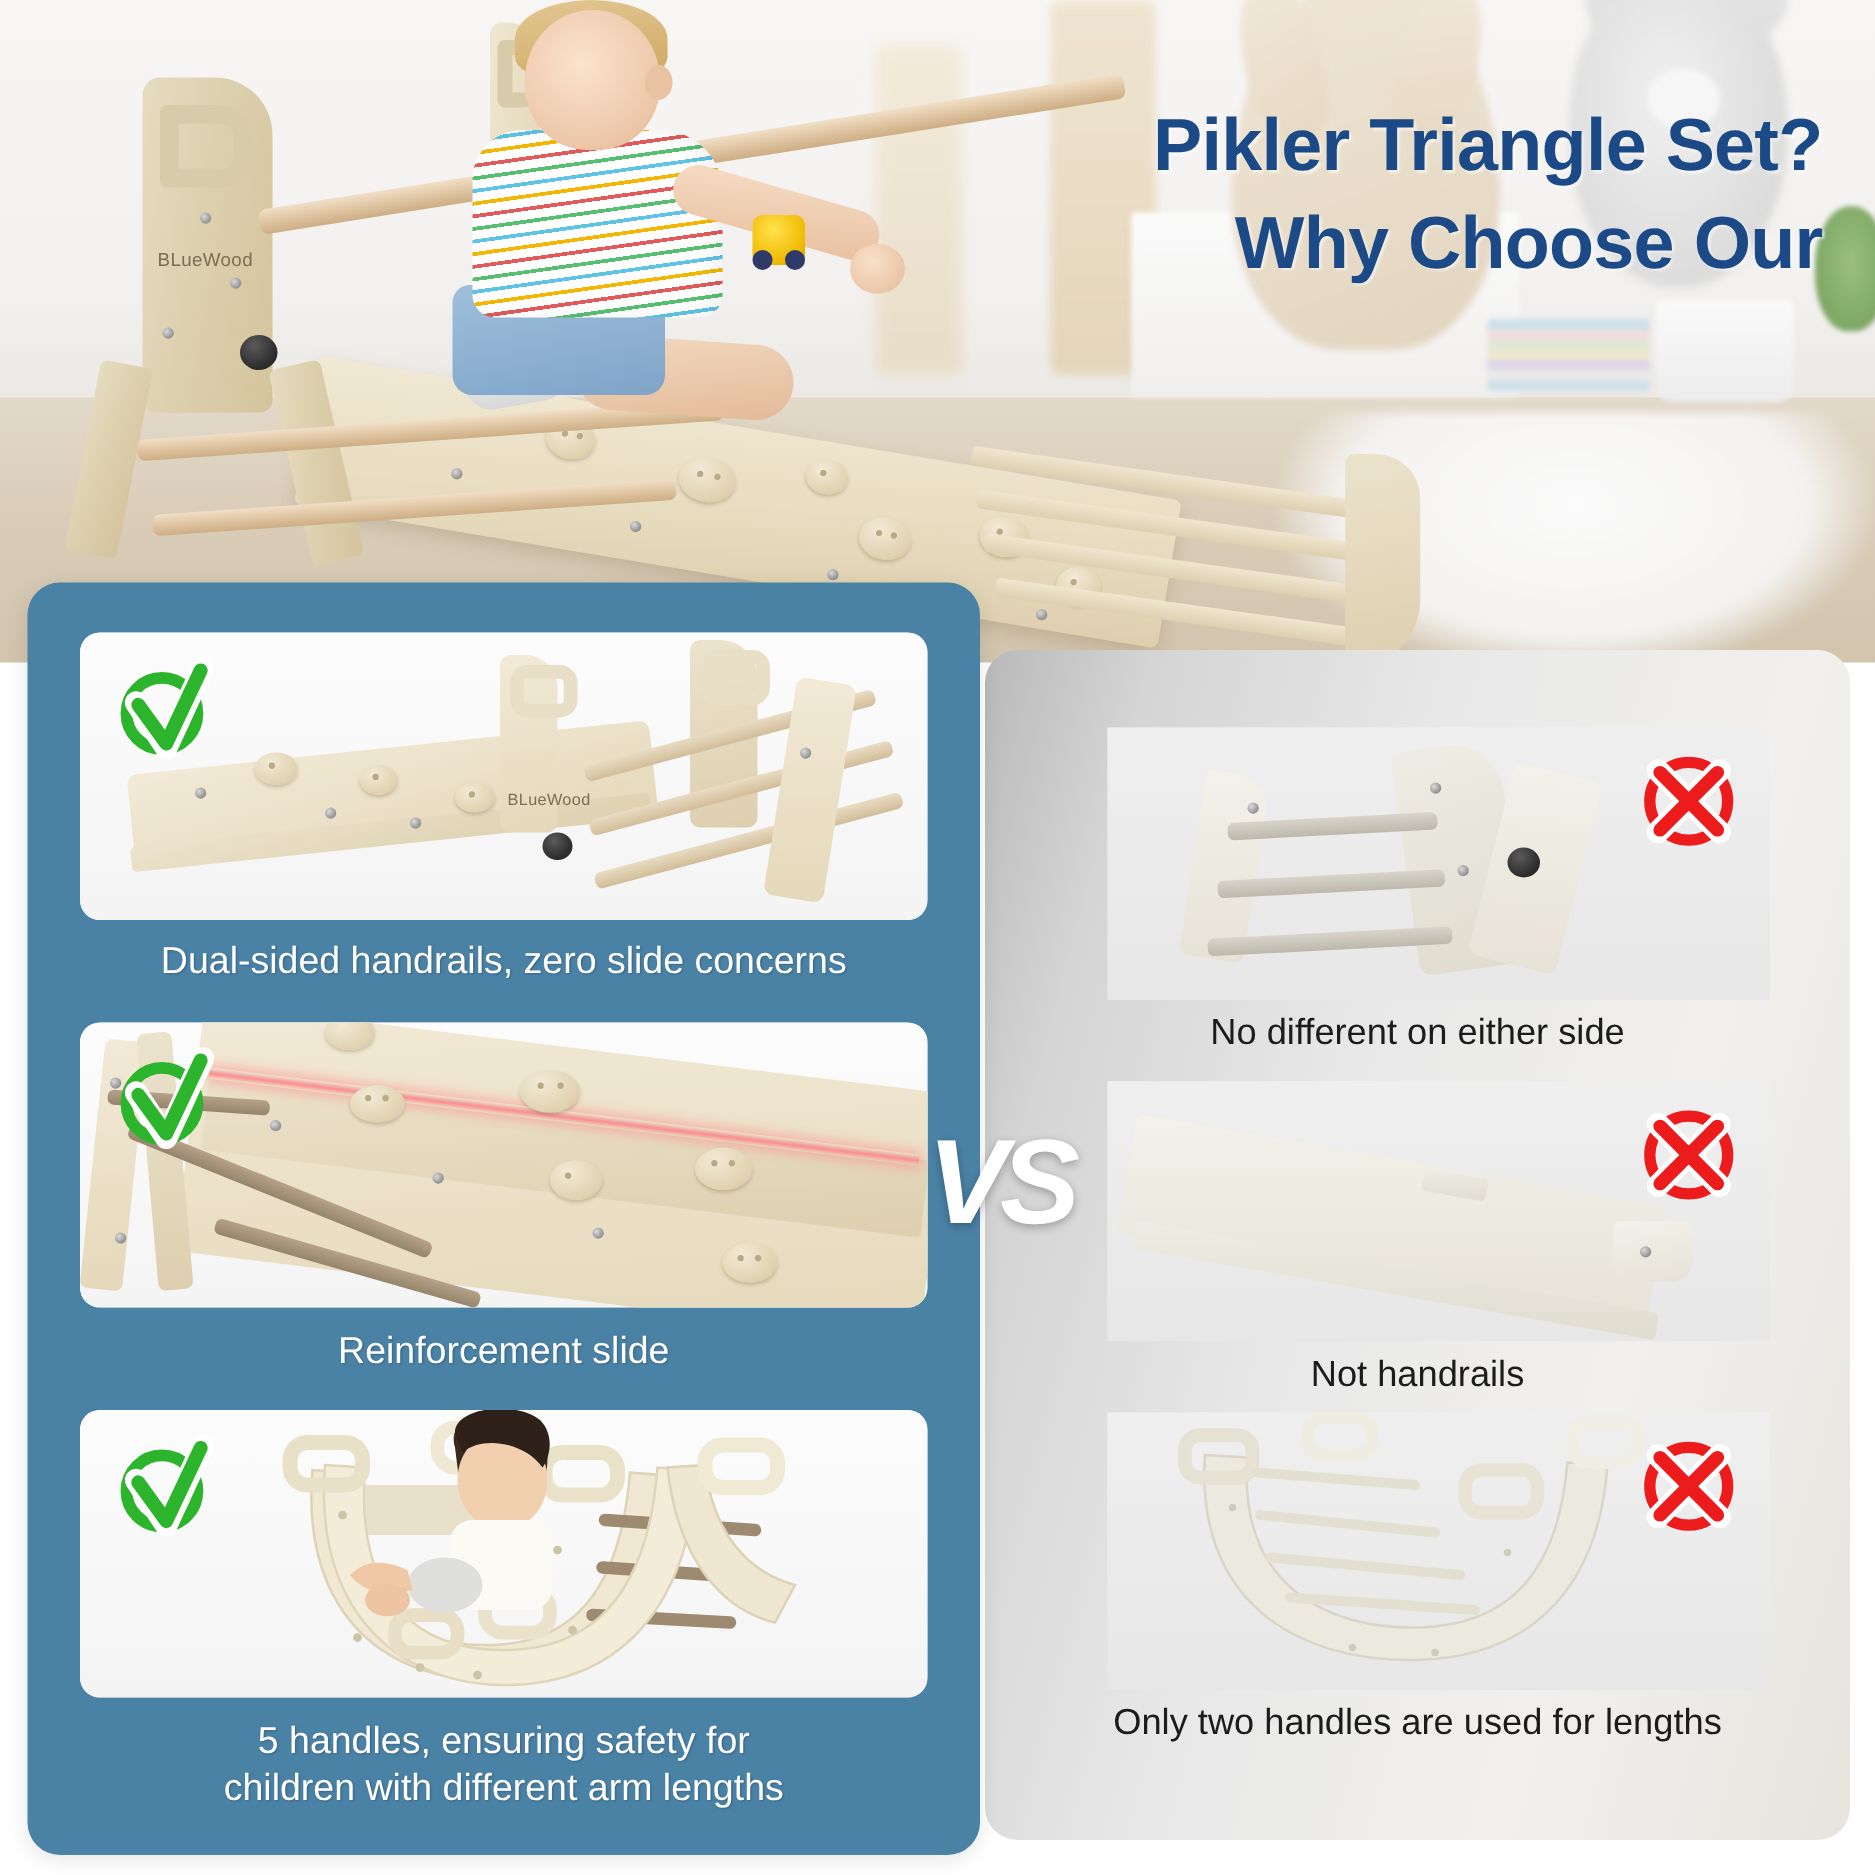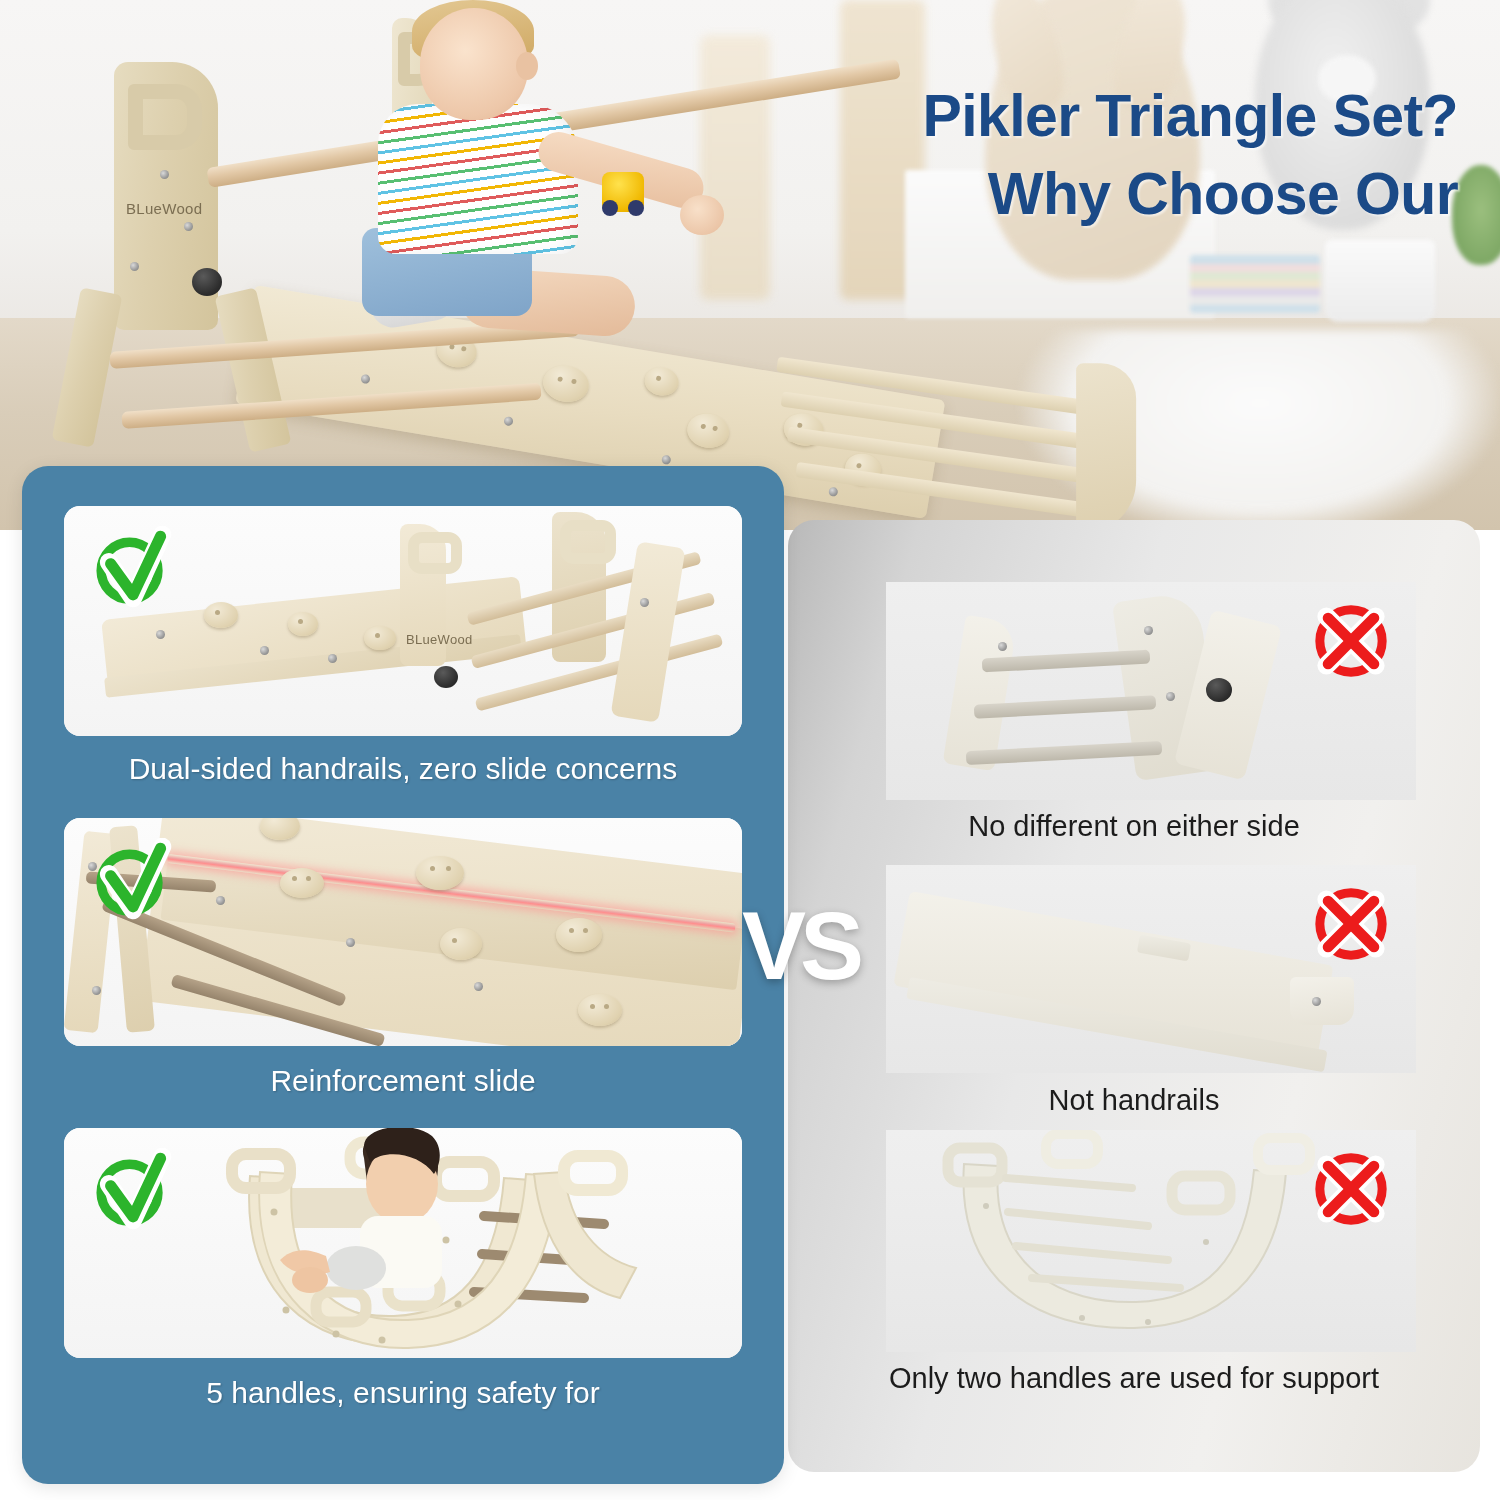--- a/index.html
+++ b/index.html
@@ -302,20 +302,21 @@
     z-index: 3;
   }
 
   
   #vs-badge {
     position: absolute;
     left: 742px; top: 898px;
     z-index: 9;
     font-size: 96px;
     font-weight: bold;
+    font-style: italic;
     color: #ffffff;
     letter-spacing: -6px;
     line-height: 1;
     text-shadow: 0 3px 8px rgba(0,0,0,.28);
   }
 
   
   .card-img { position:absolute; left:0; top:0; width:100%; height:100%; }
   .bg-white { background: linear-gradient(180deg,#fcfcfc,#f4f4f4); }
   .bg-gray  { background: linear-gradient(180deg,#efefef,#e7e7e7); }
@@ -503,21 +504,21 @@
     <div class="x-badge">
       <svg viewBox="0 0 100 100" width="82" height="82" aria-hidden="true">
         <circle cx="50" cy="50" r="38" fill="none" stroke="#ec1c1c" stroke-width="11"></circle>
         <line x1="20" y1="20" x2="80" y2="80" stroke="#ffffff" stroke-width="22" stroke-linecap="round"></line>
         <line x1="80" y1="20" x2="20" y2="80" stroke="#ffffff" stroke-width="22" stroke-linecap="round"></line>
         <line x1="22" y1="22" x2="78" y2="78" stroke="#ec1c1c" stroke-width="13" stroke-linecap="round"></line>
         <line x1="78" y1="22" x2="22" y2="78" stroke="#ec1c1c" stroke-width="13" stroke-linecap="round"></line>
       </svg>
     </div>
   </div>
-  <div class="con-caption" id="con-cap-3">Only two handles are used for support</div>
+  <div class="con-caption" id="con-cap-3">Only two handles are used for lengths</div>
 </div>
 
 <div id="panel-pro">
 
   <div class="pro-card" id="pro-card-1">
     <div class="card-img bg-white">
 
       <div class="plyboard tone-a" style="left:40px; top:92px; width:420px; height:76px; border-radius:8px; transform:rotate(-6deg);"></div>
       <div class="plyboard tone-b" style="left:40px; top:150px; width:418px; height:20px; border-radius:4px; transform:rotate(-6deg);"></div>
 
@@ -645,16 +646,17 @@
     <div class="check-badge">
       <svg viewBox="0 0 100 100" width="86" height="86" aria-hidden="true">
         <circle cx="46" cy="52" r="33" fill="none" stroke="#2cb42c" stroke-width="11"></circle>
         <path d="M22 42 L 50 84 L 84 10" fill="none" stroke="#ffffff" stroke-width="21" stroke-linecap="round" stroke-linejoin="round"></path>
         <path d="M24 44 L 50 80 L 82 12" fill="none" stroke="#2cb42c" stroke-width="13" stroke-linecap="round" stroke-linejoin="round"></path>
       </svg>
     </div>
   </div>
   <div class="pro-caption" id="pro-cap-3">
     <div>5 handles, ensuring safety for</div>
+    <div>children with different arm lengths</div>
   </div>
 </div>
 
 <div id="vs-badge">VS</div>
 
 </body></html>

